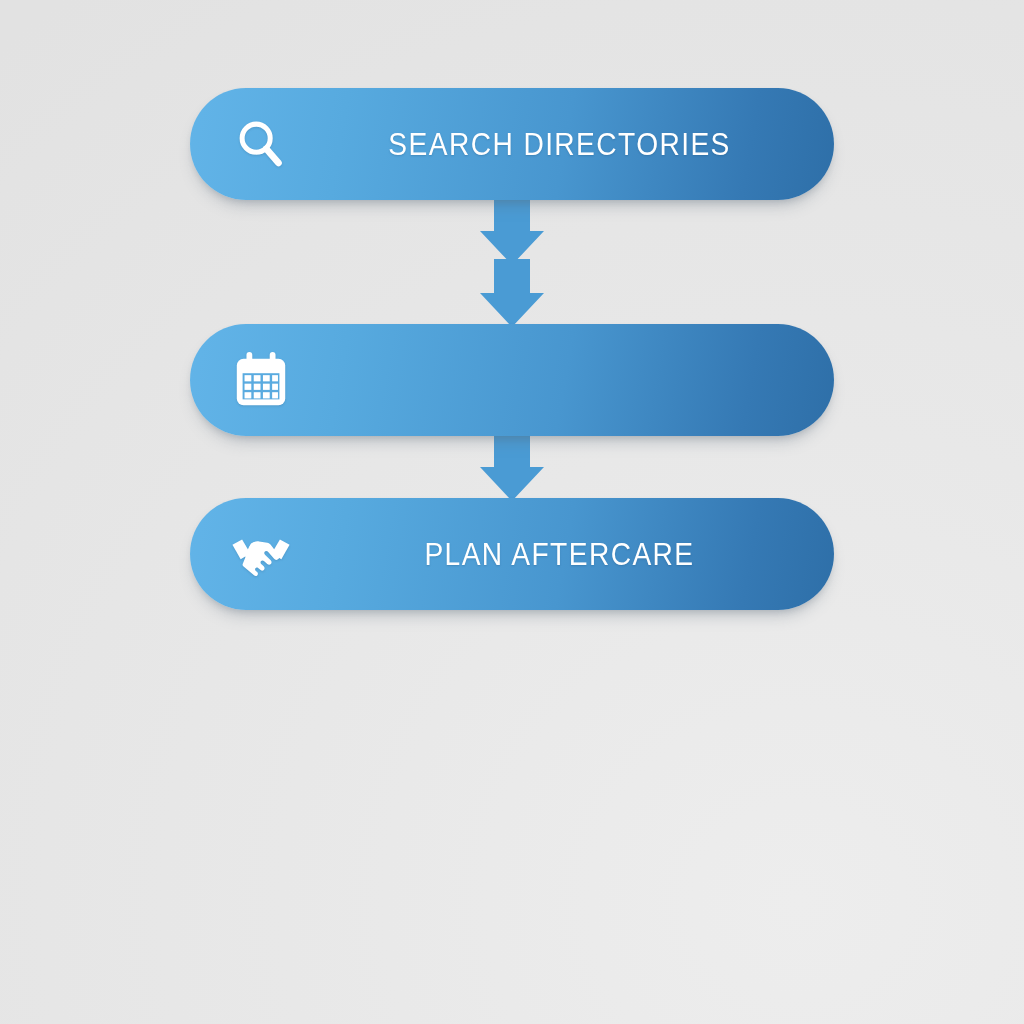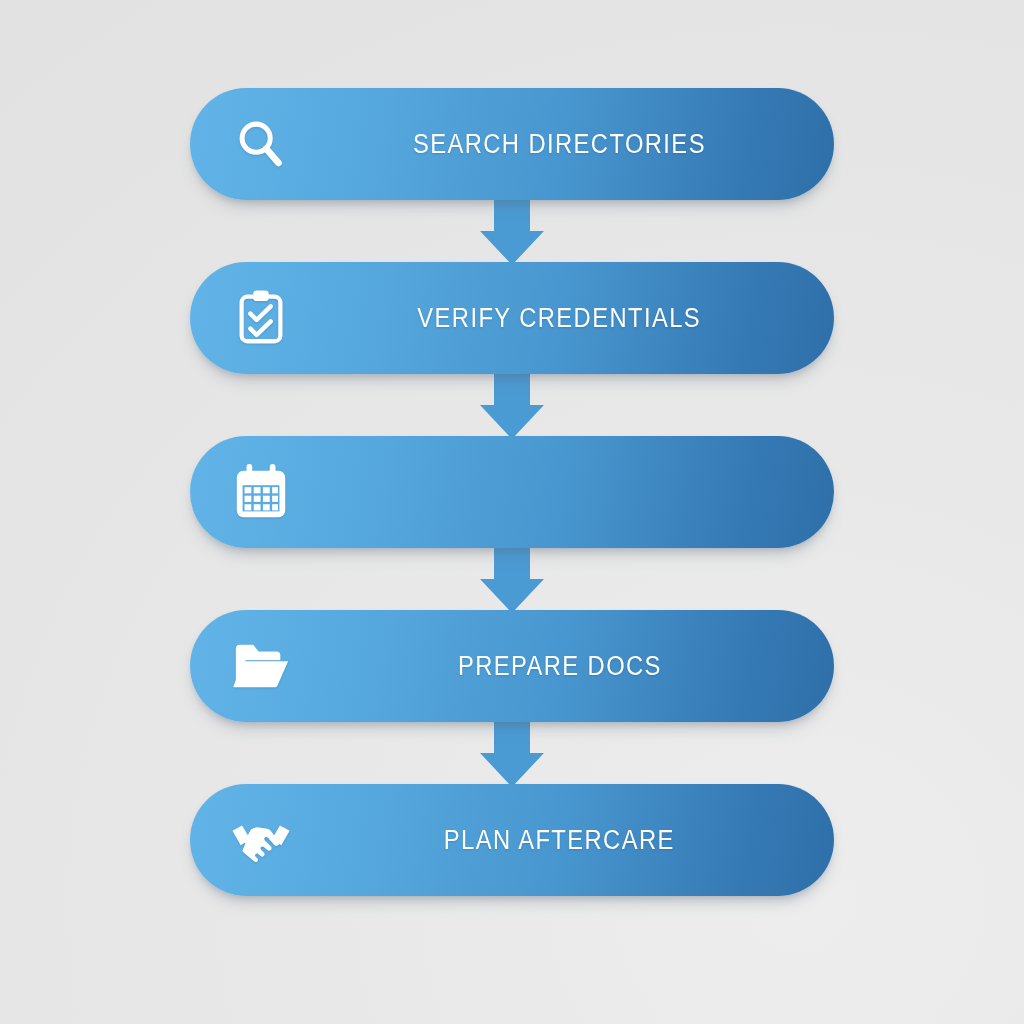--- a/index.html
+++ b/index.html
@@ -70,21 +70,21 @@
   }
 
   .bar-label {
     position: absolute;
     left: 125px;
     right: 30px;
     top: 50%;
     transform: translateY(-50%);
     text-align: center;
     color: #ffffff;
-    font-size: 27px;
+    font-size: 32px;
     font-weight: 400;
     letter-spacing: 1.6px;
     line-height: 1;
     white-space: nowrap;
     text-shadow: 0 1px 2px rgba(25, 70, 110, 0.25);
     font-family: "Liberation Sans Narrow", "Liberation Sans", sans-serif;
     transform-origin: center;
   }
   .bar-label > span {
     display: inline-block;
@@ -128,31 +128,20 @@
         <span class="bar-label"><span>SEARCH DIRECTORIES</span></span>
       </div>
       <div class="connector">
         <svg viewBox="0 0 120 72" xmlns="http://www.w3.org/2000/svg">
           <path d="M42 0 L78 0 L78 34 L92 34 L60 68 L28 34 L42 34 Z" fill="#4a9bd4"></path>
         </svg>
       </div>
     </div>
 
     <div class="step-wrap">
-      <div class="bar">
-        <span class="bar-icon">
-          <svg viewBox="0 0 64 64" xmlns="http://www.w3.org/2000/svg">
-            <rect x="12" y="10" width="40" height="46" rx="6" ry="6" fill="none" stroke="#ffffff" stroke-width="4.4"></rect>
-            <rect x="24" y="3.5" width="16" height="11" rx="3.5" ry="3.5" fill="#ffffff"></rect>
-            <path d="M21 27.5 L27.5 34 L42 20" fill="none" stroke="#ffffff" stroke-width="4.6" stroke-linecap="round" stroke-linejoin="round"></path>
-            <path d="M21 43 L27.5 49.5 L42 35.5" fill="none" stroke="#ffffff" stroke-width="4.6" stroke-linecap="round" stroke-linejoin="round"></path>
-          </svg>
-        </span>
-        <span class="bar-label"><span>VERIFY CREDENTIALS</span></span>
-      </div>
       <div class="connector">
         <svg viewBox="0 0 120 72" xmlns="http://www.w3.org/2000/svg">
           <path d="M42 0 L78 0 L78 34 L92 34 L60 68 L28 34 L42 34 Z" fill="#4a9bd4"></path>
         </svg>
       </div>
     </div>
 
     <div class="step-wrap">
       <div class="bar">
         <span class="bar-icon">
@@ -178,36 +167,20 @@
           </svg>
         </span>
       </div>
       <div class="connector">
         <svg viewBox="0 0 120 72" xmlns="http://www.w3.org/2000/svg">
           <path d="M42 0 L78 0 L78 34 L92 34 L60 68 L28 34 L42 34 Z" fill="#4a9bd4"></path>
         </svg>
       </div>
     </div>
 
-    <div class="step-wrap">
-      <div class="bar">
-        <span class="bar-icon">
-          <svg viewBox="0 0 64 64" xmlns="http://www.w3.org/2000/svg">
-            <path d="M6 14 A4 4 0 0 1 10 10 L24 10 L29.5 17 L48 17 A4 4 0 0 1 52 21 L52 26 L16 26 L6 49 Z" fill="#ffffff"></path>
-            <path d="M15.5 27 L60 27 L49 52 A3.5 3.5 0 0 1 46 54 L4.5 54 A1 1 0 0 1 3.6 52.6 L13.5 28.6 A3.2 3.2 0 0 1 15.5 27 Z" fill="#ffffff"></path>
-          </svg>
-        </span>
-        <span class="bar-label"><span>PREPARE DOCS</span></span>
-      </div>
-      <div class="connector">
-        <svg viewBox="0 0 120 72" xmlns="http://www.w3.org/2000/svg">
-          <path d="M42 0 L78 0 L78 34 L92 34 L60 68 L28 34 L42 34 Z" fill="#4a9bd4"></path>
-        </svg>
-      </div>
-    </div>
 
     <div class="step-wrap">
       <div class="bar">
         <span class="bar-icon">
           <svg viewBox="0 0 64 64" xmlns="http://www.w3.org/2000/svg">
             <g fill="#ffffff">
               <path d="M2.5 22.5 L12.5 17 L21 31.5 L11 37.5 Z"></path>
               <path d="M61.5 22.5 L51.5 17 L43 31.5 L53 37.5 Z"></path>
               <path d="M21.5 21.5 C24 19.5 27 18.5 30 19 L38.5 20.5 C40 20.8 41 21.5 42 22.5 L50.5 33.5 C51.5 35 51 36.5 49.5 37.5 C48 38.5 46.5 38.2 45.5 37 L39 29.5 C38 28.5 36.5 28.6 35.8 29.6 C35 30.8 35.3 32.2 36.4 33 L42 38.5 C43.2 39.6 43.2 41.2 42.2 42.3 C41.2 43.4 39.6 43.4 38.5 42.4 L35 39.2 L35 39.2 C34 38.3 32.6 38.5 31.9 39.5 C31.2 40.6 31.5 41.9 32.5 42.7 L34.8 44.7 C35.9 45.7 36 47.2 35.1 48.3 C34.2 49.4 32.7 49.5 31.6 48.6 L29 46.4 C28.1 45.7 26.9 45.8 26.3 46.7 C25.6 47.7 25.8 48.9 26.7 49.6 L28 50.7 C29 51.5 29.1 52.9 28.3 53.9 C27.5 54.9 26.1 55.1 25.1 54.3 L14 45 C13 44.2 12.7 43 13.2 42 L21.5 21.5 Z"></path>
               <path d="M24.5 20 C22 21 20.5 22.8 19.5 25 L16 32.5 C15.3 34 16 35.6 17.5 36.2 C19 36.8 20.6 36.2 21.3 34.8 L24.5 28 C25.2 26.5 26.5 25.5 28 25.5 L33 25.5 C31 24 29 22.2 27.5 20.5 C26.6 19.6 25.5 19.6 24.5 20 Z"></path>

